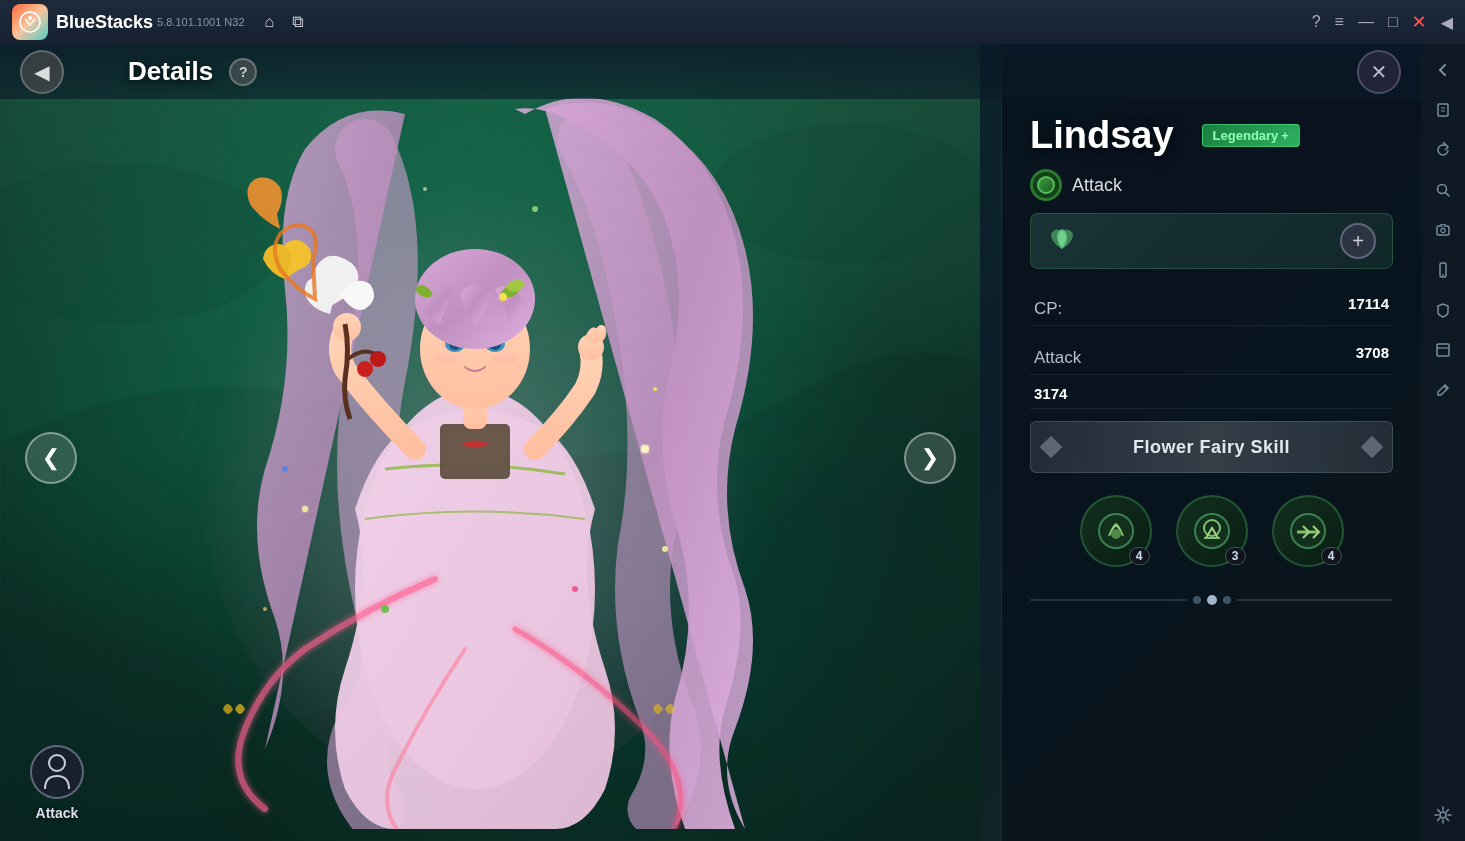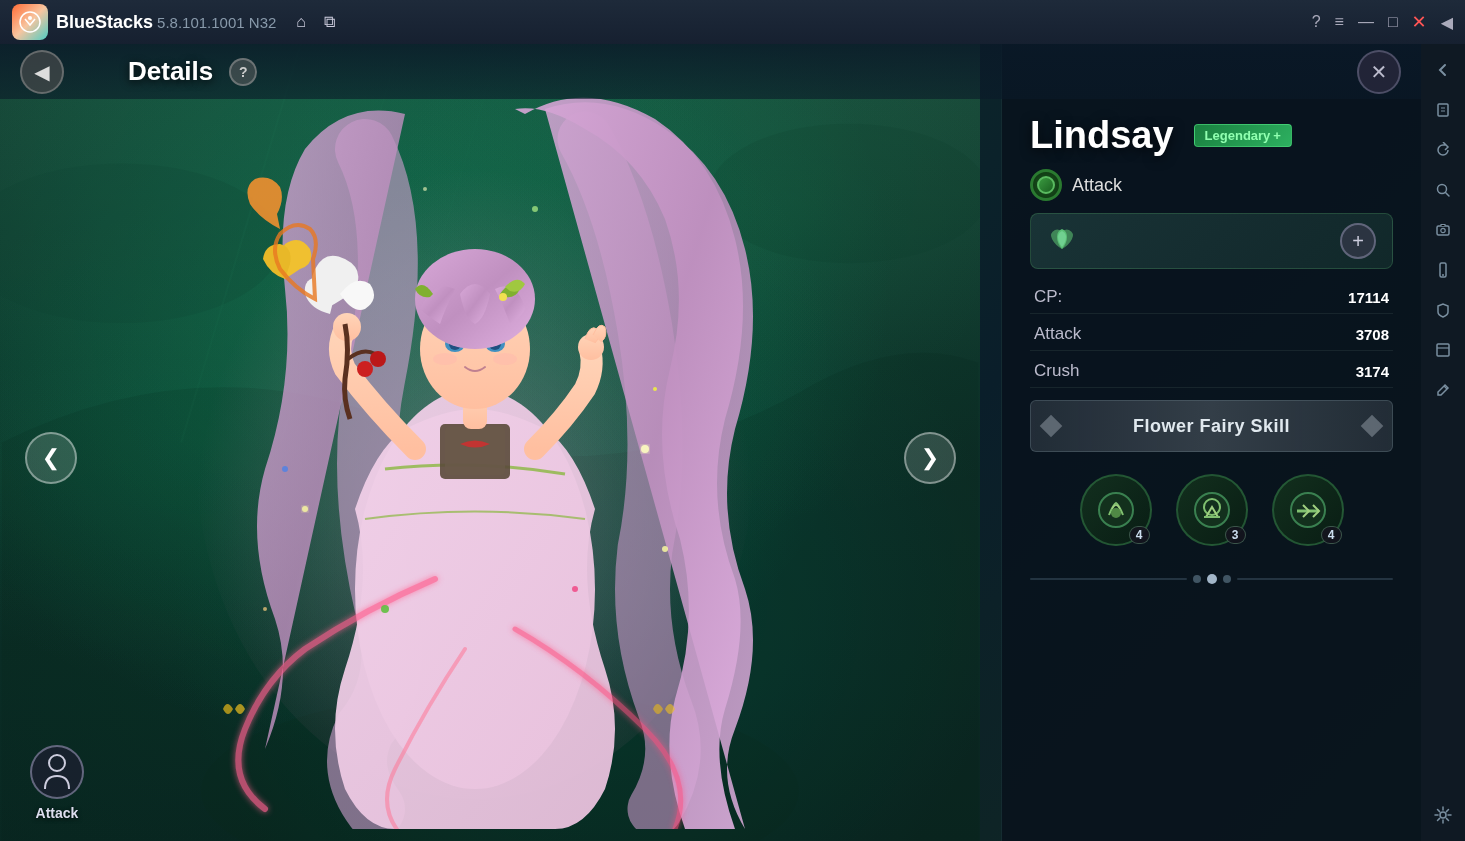--- a/index.html
+++ b/index.html
@@ -34,21 +34,21 @@
       margin-right: 8px;
     }
     .title-bar-app-name {
       color: #fff;
       font-size: 18px;
       font-weight: 600;
       margin-right: 4px;
     }
     .title-bar-version {
       color: #8899aa;
-      font-size: 15px;
+      font-size: 11px;
     }
     .title-bar-icons {
       display: flex;
       gap: 18px;
       margin-left: 20px;
     }
     .title-bar-icon {
       color: #ccd;
       font-size: 16px;
       cursor: pointer;
@@ -276,21 +276,21 @@
       padding: 70px 28px 20px 28px;
       display: flex;
       flex-direction: column;
       gap: 12px;
     }
 
     
     .char-name-row {
       display: flex;
       align-items: center;
-      gap: 20px;
+      gap: 28px;
     }
     .char-name {
       color: #fff;
       font-size: 38px;
       font-weight: 800;
       text-shadow: 0 2px 12px rgba(0,0,0,0.7);
     }
     .legendary-badge {
       background: linear-gradient(135deg, #1a8040, #2db060);
       color: #90ffb0;
@@ -384,20 +384,21 @@
       display: flex;
       align-items: center;
       padding: 6px 4px;
       border-bottom: 1px solid rgba(60,80,80,0.3);
     }
     .stat-label {
       color: #bbc;
       font-size: 17px;
       font-weight: 500;
       flex: 1;
+      margin-top: 12px;
     }
     .stat-value {
       color: #fff;
       font-size: 15px;
       font-weight: 600;
     }
 
     
     .fairy-skill-bar {
       background: linear-gradient(90deg, rgba(60,70,80,0.5) 0%, rgba(80,90,100,0.6) 50%, rgba(60,70,80,0.5) 100%);
@@ -755,21 +756,20 @@
     <div class="stats-table">
       <div class="stat-row">
         <span class="stat-label">CP:</span>
         <span class="stat-value">17114</span>
       </div>
       <div class="stat-row">
         <span class="stat-label">Attack</span>
         <span class="stat-value">3708</span>
       </div>
       <div class="stat-row">
-        <span class="stat-label">Crush</span>
         <span class="stat-value">3174</span>
       </div>
     </div>
 
     <div class="fairy-skill-bar">
       <div class="fairy-skill-diamond-left"></div>
       <span class="fairy-skill-label">Flower Fairy Skill</span>
       <div class="fairy-skill-diamond-right"></div>
     </div>
 

